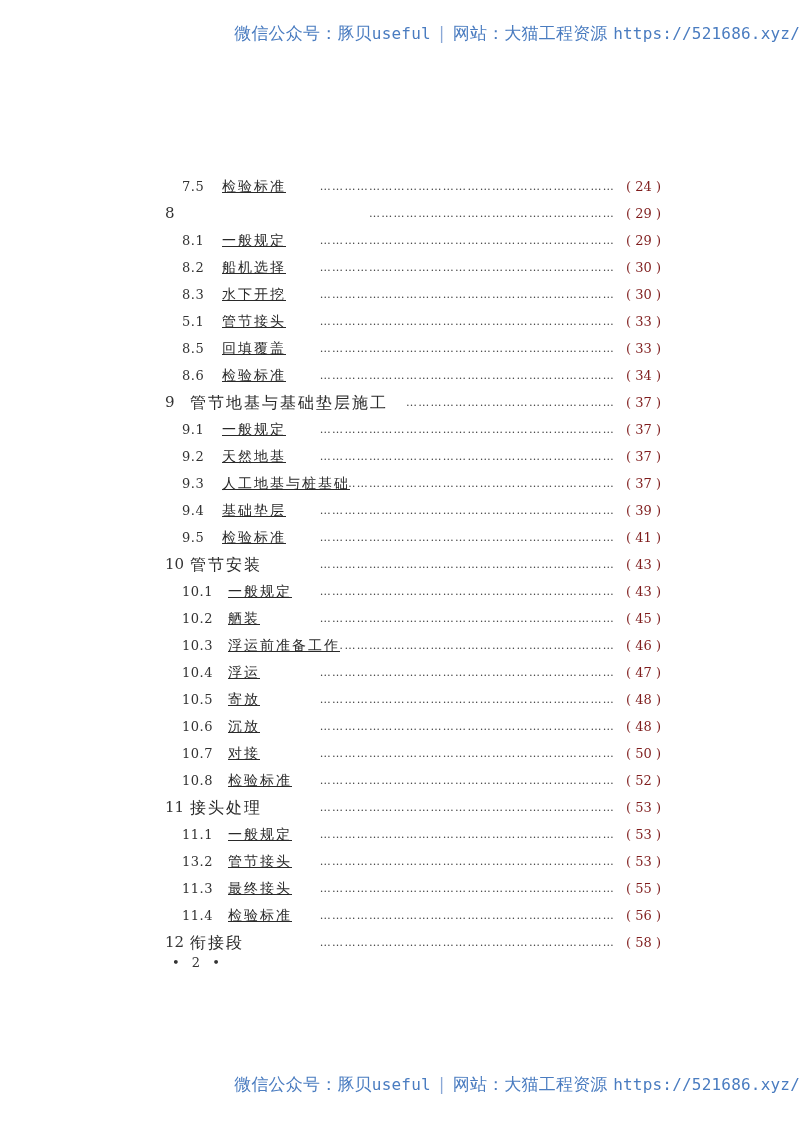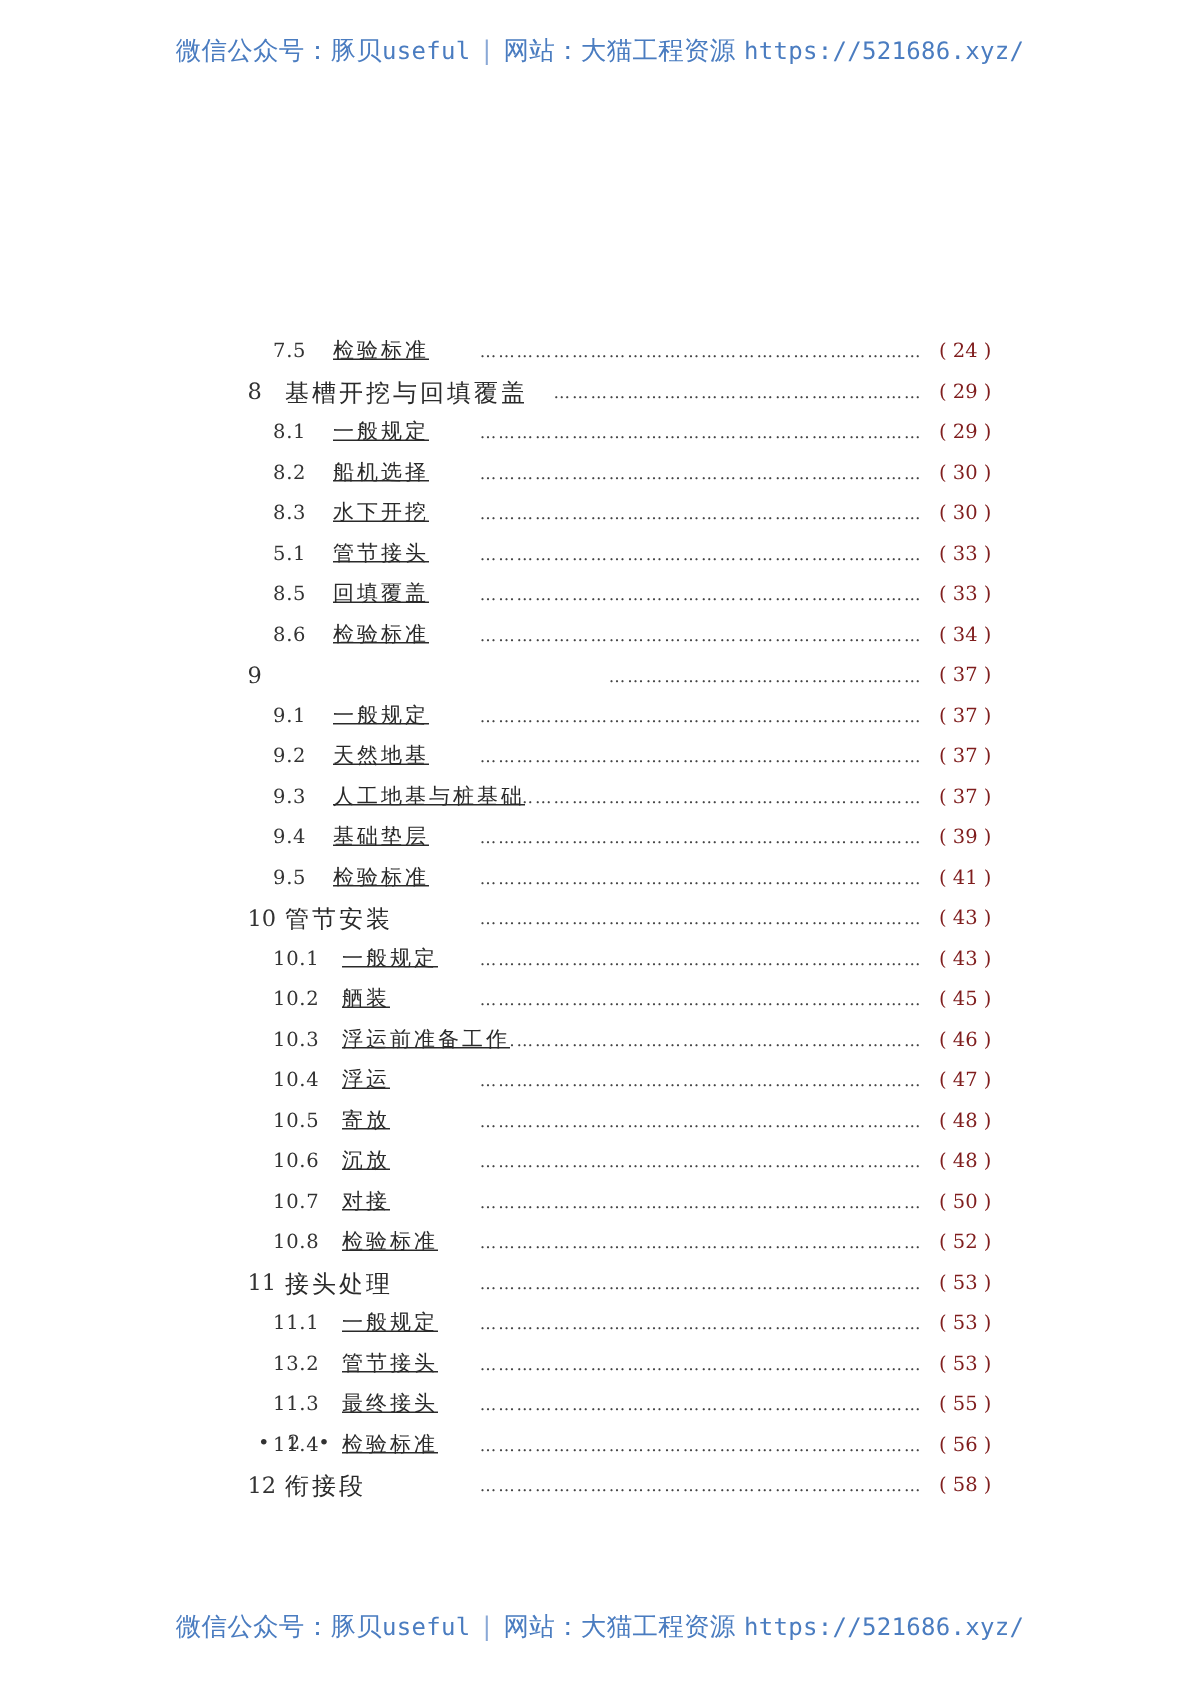--- a/index.html
+++ b/index.html
@@ -12,21 +12,21 @@
       height: 1136px;
       position: relative;
       overflow: hidden;
       font-family: "DejaVu Serif", "Liberation Serif", serif;
       color: #2a2a2a;
     }
     .watermark {
       position: absolute;
       left: 0;
       width: 800px;
-      text-align: center;
+      text-align: right;
       color: #4a7cc0;
       font-size: 17px;
       letter-spacing: 0.2px;
       white-space: nowrap;
     }
     .watermark .mono {
       font-family: "DejaVu Sans Mono", "Liberation Mono", monospace;
       font-size: 16px;
     }
     .watermark .sep {
@@ -34,21 +34,20 @@
       color: #8aa8d6;
     }
     #wm-top { top: 22px; }
     #wm-bottom { top: 1073px; }
 
     .toc {
       position: absolute;
       left: 0;
       top: 173px;
       width: 800px;
-      margin-top: 48px;
     }
     .row {
       position: relative;
       height: 27px;
       line-height: 27px;
       white-space: nowrap;
     }
     .row .num {
       position: absolute;
       font-family: "DejaVu Serif", "Liberation Serif", serif;
@@ -105,21 +104,20 @@
 
 <div class="toc">
   <div class="row section s1">
     <span class="num">7.5</span>
     <span class="title">检验标准</span>
     <span class="leader" style="left:295px">………………………………………………………………</span>
     <span class="page">( 24 )</span>
   </div>
   <div class="row chapter">
     <span class="num">8</span>
-    <span class="title">基槽开挖与回填覆盖</span>
     <span class="leader" style="left:370px">………………………………………………………………</span>
     <span class="page">( 29 )</span>
   </div>
   <div class="row section s1">
     <span class="num">8.1</span>
     <span class="title">一般规定</span>
     <span class="leader" style="left:297px">………………………………………………………………</span>
     <span class="page">( 29 )</span>
   </div>
   <div class="row section s1">
@@ -147,20 +145,21 @@
     <span class="page">( 33 )</span>
   </div>
   <div class="row section s1">
     <span class="num">8.6</span>
     <span class="title">检验标准</span>
     <span class="leader" style="left:297px">………………………………………………………………</span>
     <span class="page">( 34 )</span>
   </div>
   <div class="row chapter">
     <span class="num">9</span>
+    <span class="title">管节地基与基础垫层施工</span>
     <span class="leader" style="left:405px">………………………………………………………………</span>
     <span class="page">( 37 )</span>
   </div>
   <div class="row section s1">
     <span class="num">9.1</span>
     <span class="title">一般规定</span>
     <span class="leader" style="left:297px">………………………………………………………………</span>
     <span class="page">( 37 )</span>
   </div>
   <div class="row section s1">

